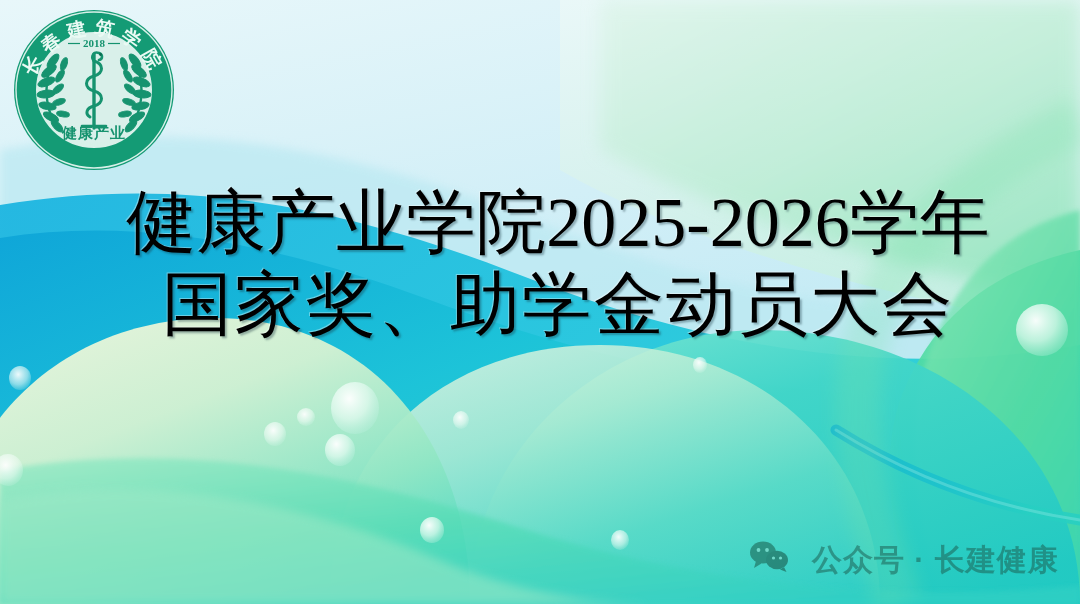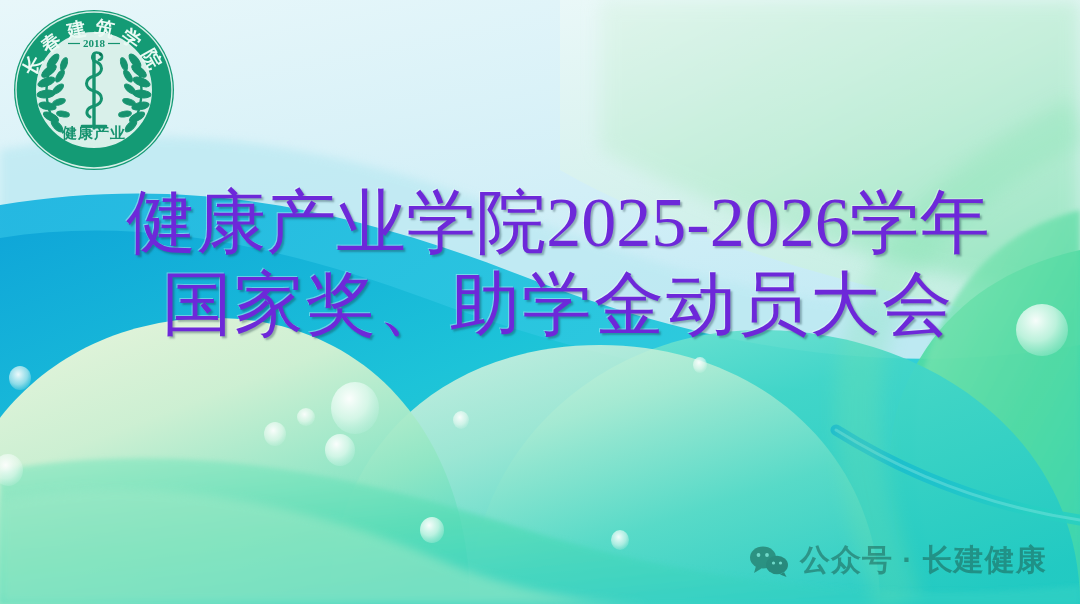--- a/index.html
+++ b/index.html
@@ -39,43 +39,42 @@
   #title-block {
     position: absolute;
     left: 0;
     top: 182px;
     width: 1080px;
     text-align: center;
     pointer-events: none;
   }
   .title-line {
     display: block;
-    color: #6d28d9;
+    color: #000000;
     font-family: "Liberation Serif", "DejaVu Serif", serif;
     font-weight: 400;
     font-size: 70px;
     line-height: 82px;
     letter-spacing: 0px;
     white-space: nowrap;
     text-shadow:
        2px 2px 2px rgba(20,50,60,0.35),
       -1px -1px 0px rgba(255,255,255,0.35);
     padding-left: 36px;
   }
   #title-line-1 { font-size: 70px; }
   #title-line-2 { font-size: 70px; letter-spacing: 2px; text-align: center; }
 
   
   #watermark {
     position: absolute;
     left: 748px;
     top: 540px;
     display: flex;
-    align-items: center;
-    gap: 10px;
+    gap: 22px;
     opacity: 0.62;
   }
   #wechat-icon { width: 42px; height: 32px; display: block; }
   #watermark-text {
     color: #1d5f52;
     font-family: "Liberation Sans", "DejaVu Sans", sans-serif;
     font-weight: 700;
     font-size: 30px;
     letter-spacing: 1px;
     white-space: nowrap;

